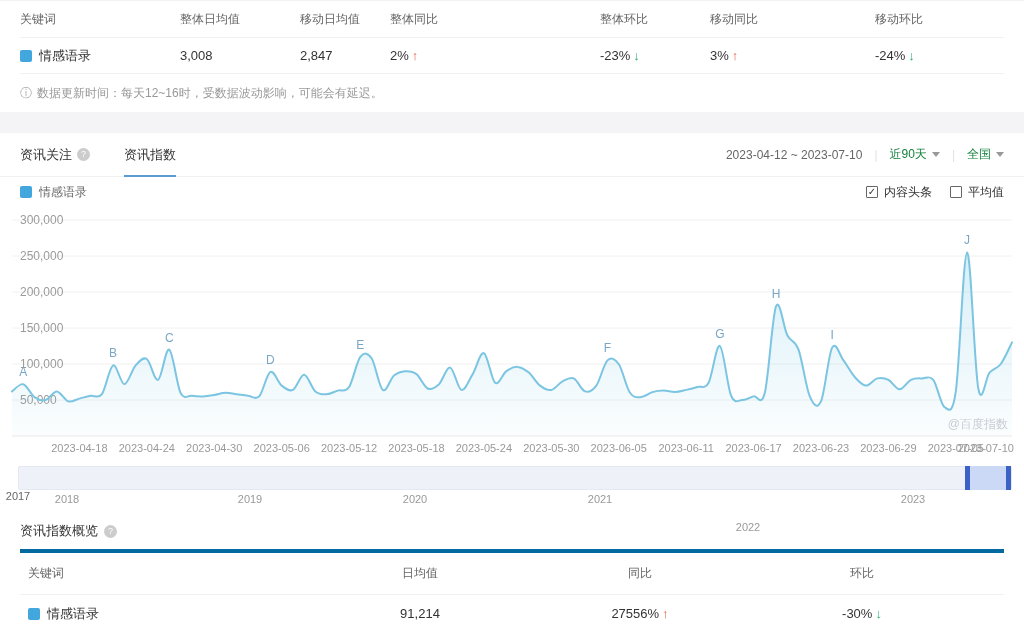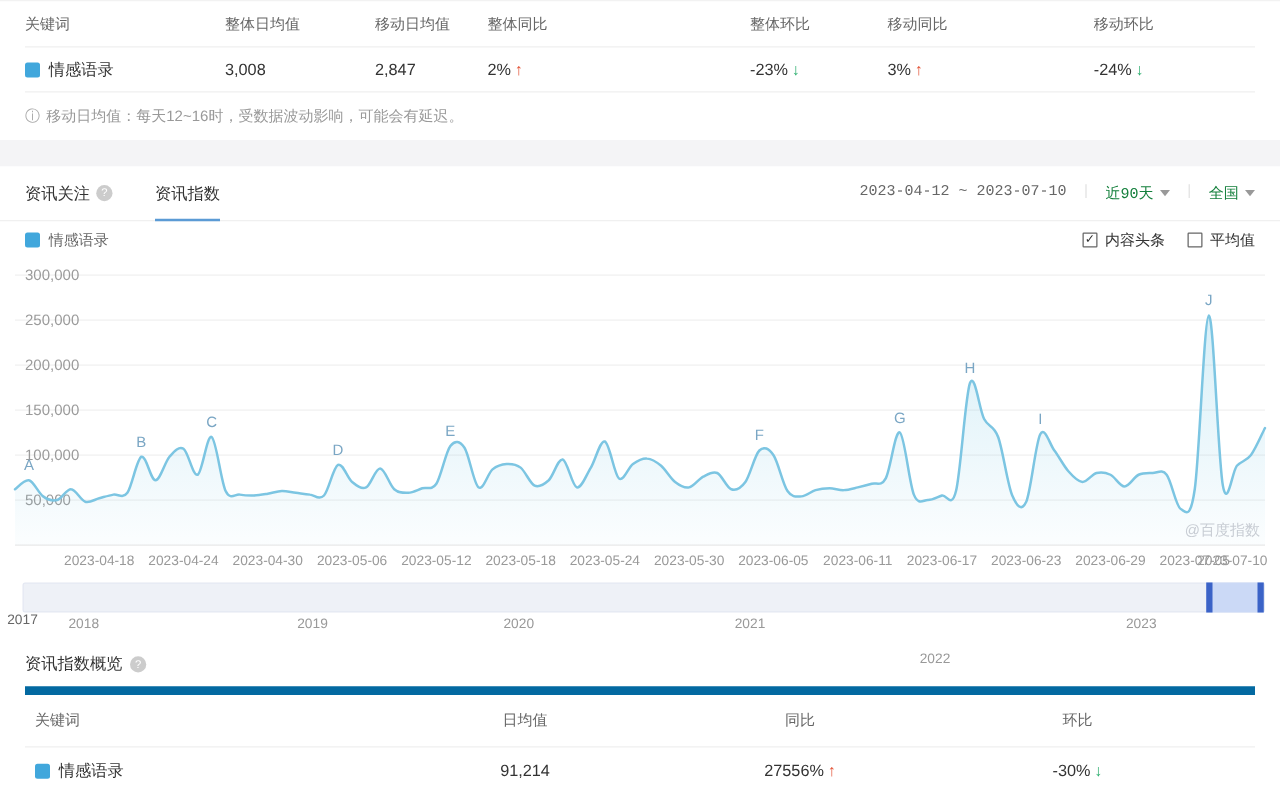--- a/index.html
+++ b/index.html
@@ -20,39 +20,39 @@
   .sq{width:12px;height:12px;background:var(--series);border-radius:2px;display:inline-block;flex:0 0 auto;}
   .arr{font-weight:bold;margin-left:3px;}
   .arr.up{color:var(--up);} .arr.down{color:var(--down);}
   .note{height:38px;display:flex;align-items:center;gap:5px;color:#999;}
   .info-i{color:#aaa;font-size:12px;}
   .band{height:21px;background:#f4f4f6;}
   .tabrow{height:44px;display:flex;align-items:center;padding:0 20px;border-bottom:1px solid #f0f0f0;}
   .tab{height:100%;display:flex;align-items:center;gap:5px;margin-right:34px;font-size:13px;color:#333;position:relative;cursor:pointer;}
   .tab.active::after{content:'';position:absolute;left:0;right:0;bottom:-1px;height:2px;background:var(--underline);}
   .help{width:13px;height:13px;border-radius:50%;background:#ccc;color:#fff;font-size:9px;line-height:13px;text-align:center;display:inline-block;cursor:pointer;}
-  .controls{margin-left:auto;display:flex;align-items:flex-start;gap:12px;color:#666;font-family:Liberation Mono, monospace;}
+  .controls{margin-left:auto;display:flex;align-items:center;gap:12px;color:#666;}
   .sep{color:#e3e3e3;}
   .selctl{display:flex;align-items:center;gap:5px;cursor:pointer;color:#15803d;}
   .caret{width:0;height:0;border-left:4px solid transparent;border-right:4px solid transparent;border-top:5px solid #999;display:inline-block;}
   .legendrow{height:30px;display:flex;align-items:center;padding:0 20px;}
   .legend{display:flex;align-items:center;gap:7px;color:#666;cursor:pointer;}
   .cbs{margin-left:auto;display:flex;align-items:center;gap:18px;color:#333;}
   .cbs label{display:flex;align-items:center;gap:6px;cursor:pointer;}
   .cb{width:12px;height:12px;border:1px solid #666;border-radius:1px;display:inline-flex;align-items:center;justify-content:center;background:#fff;}
   .ck{font-size:10px;line-height:10px;color:#333;}
   #trend-svg{display:block;margin-top:7px;}
   .slider{padding:2px 0 0 18px;}
   .track{width:994px;height:24px;background:#eef1f7;border:1px solid #e4e8f2;border-radius:2px;position:relative;cursor:pointer;}
   .selection{position:absolute;right:0;top:-1px;bottom:-1px;width:46px;background:var(--selbg);border-left:5px solid var(--handle);border-right:5px solid var(--handle);cursor:grab;}
   .years{position:relative;height:17px;margin-top:3px;font-size:11px;color:#999;}
   .years span{position:absolute;transform:translateX(-50%);}
   .years span.first{color:#666;top:-3px;}
   .overview{padding:0 20px;}
-  .ov-title-wrap{padding:12px 0 9px;display:flex;align-items:center;gap:6px;border-bottom:7px solid #0369a1;}
+  .ov-title-wrap{padding:12px 0 9px;display:flex;align-items:center;gap:6px;border-bottom:4px solid #0369a1;}
   .ov-title{font-size:13px;color:#333;}
   .grid4{display:grid;grid-template-columns:280px 240px 200px 244px;align-items:center;}
   .ov-head{height:42px;border-bottom:1px solid #f0f0f0;color:#666;}
   .ov-head .cell,.ov-data .cell.ctr{text-align:center;}
   .ov-head .cell:first-child{text-align:left;padding-left:8px;}
   .ov-data{height:38px;border-bottom:1px solid #f0f0f0;font-size:13px;}
   .ov-data .kw{padding-left:8px;}
 </style>
 </head>
 <body>
@@ -74,21 +74,21 @@
     </div>
     <div class="cell num">3,008</div>
     <div class="cell num">2,847</div>
     <div class="cell num"><span>2%</span><span class="arr up">↑</span></div>
     <div class="cell num"><span>-23%</span><span class="arr down">↓</span></div>
     <div class="cell num"><span>3%</span><span class="arr up">↑</span></div>
     <div class="cell num"><span>-24%</span><span class="arr down">↓</span></div>
   </div>
   <div class="note">
     <span class="info-i">ⓘ</span>
-    <span>移动日均值：每天12~16时，受数据波动影响，可能会有延迟。</span>
+    <span>数据更新时间：每天12~16时，受数据波动影响，可能会有延迟。</span>
   </div>
 </div>
 
 <div class="band"></div>
 
 <div>
   <div class="tabrow">
     <div class="tab">
       <span>资讯关注</span>
       <span class="help">?</span>

